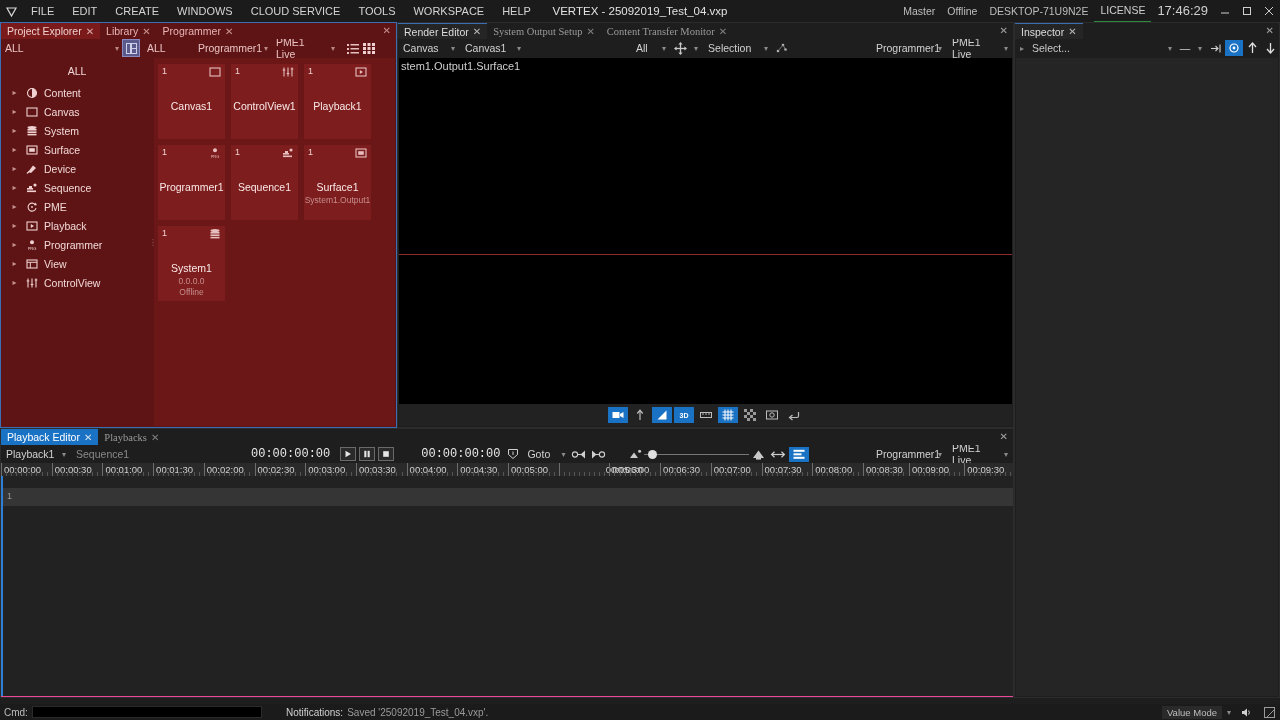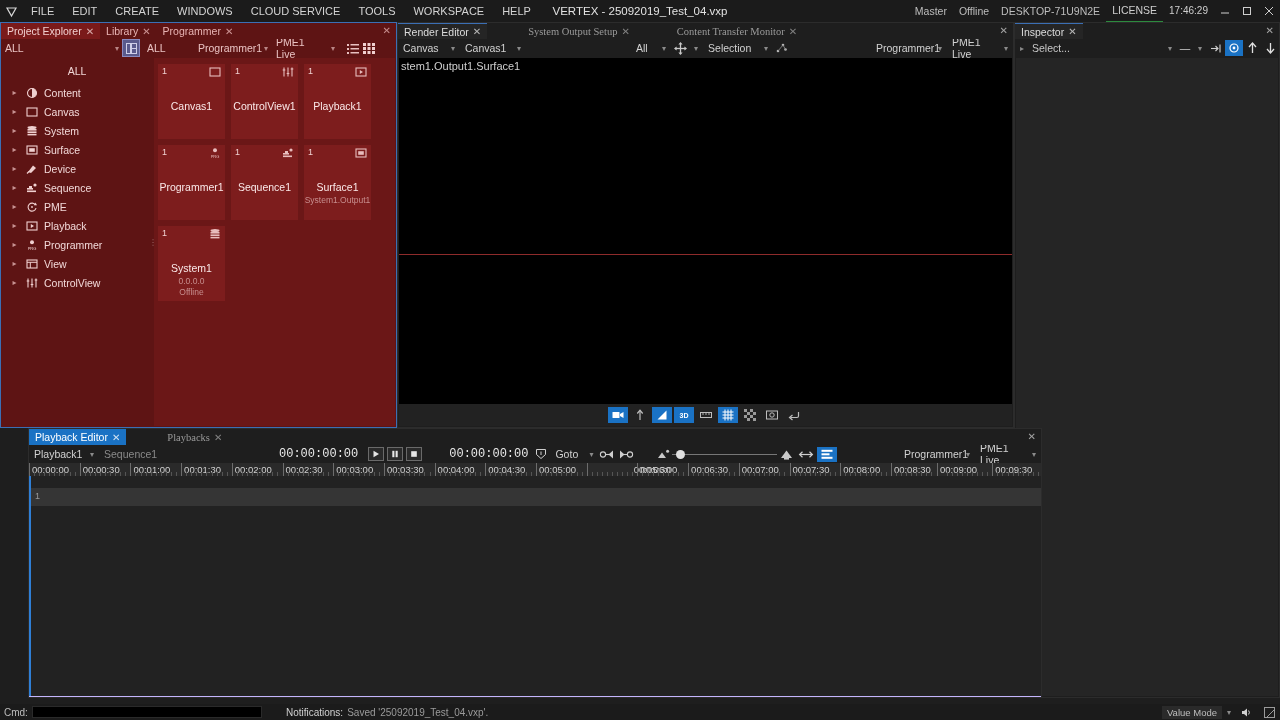--- a/index.html
+++ b/index.html
@@ -24,21 +24,21 @@
   .menu-item {
     padding:0 9px; height:22px; line-height:22px; font-size:11px; color:#d4d4d4; white-space:nowrap;
   }
   .tb-title {
     position:absolute; left:0; right:0; text-align:center; font-size:11.5px; color:#e3e3e3; line-height:22px;
     pointer-events:none;
   }
   .tb-right { position:absolute; right:0; top:0; height:22px; display:flex; align-items:center; gap:0; }
   .tb-chip { font-size:10.5px; color:#bdbdbd; padding:0 6px; line-height:22px; }
   .tb-license { font-size:10.5px; color:#cfcfcf; padding:0 6px; line-height:22px; border-bottom:2px solid #2d8a3e; }
-  .tb-time { font-size:10px; color:#cfcfcf; padding:0 6px; line-height:22px; }
+  .tb-time { font-size:13px; color:#cfcfcf; padding:0 6px; line-height:22px; }
   .wbtn { width:22px; height:22px; display:flex; align-items:center; justify-content:center; color:#cfcfcf; font-size:11px; }
 
   
   .panel { position:absolute; }
   .tabbar { height:16px; display:flex; align-items:center; position:relative; }
   .tab {
     height:16px; display:flex; align-items:center; gap:4px; padding:0 6px 0 6px;
     font-size:10.5px; white-space:nowrap;
   }
   .tab .x { font-size:10px; opacity:.8; }
@@ -68,21 +68,21 @@
 
   .cards { flex:1; background:#6b1717; padding:6px 4px; display:flex; flex-wrap:wrap; align-content:flex-start; gap:6px; }
   .card { width:67px; height:75px; background:#7d1d1d; position:relative; }
   .card .cnum { position:absolute; left:4px; top:2px; font-size:9px; color:#f0d2d2; }
   .card .cic { position:absolute; right:4px; top:2px; width:12px; height:12px; display:flex; align-items:center; justify-content:center; }
   .card .cname { position:absolute; left:0; right:0; top:36px; text-align:center; font-size:10.5px; color:#fbe9e9; }
   .card .csub { position:absolute; left:0; right:0; top:50px; text-align:center; font-size:8.5px; color:#c78e8e; line-height:11px; }
 
   
   .dk-panel { background:#1e1e1e; border:1px solid #2c2c2c; }
-  .dk-tabbar { background:#1e1e1e;gap:35px; }
+  .dk-tabbar { background:#1e1e1e; }
   .dk-tab { color:#9a9a9a;font-family:Liberation Serif, serif; }
   .dk-tab-active { color:#dcdcdc; background:#252525; border-top:1px solid #3b6fb5; }
   .dk-toolbar { height:18px; display:flex; align-items:center; background:#1e1e1e; }
   .dk-sel { height:15px; display:flex; align-items:center; padding:0 5px; color:#d2d2d2; font-size:10.5px; }
   .dk-caret { font-size:8px; color:#8a8a8a; padding:0 5px; }
   .tbtn { width:18px; height:16px; display:flex; align-items:center; justify-content:center; color:#c8c8c8; }
   .tbtn.on { background:#1a72c4; }
   .viewport { position:absolute; background:#000; }
   .vp-label { position:absolute; left:2px; top:2px; font-size:11px; color:#cfcfcf; white-space:nowrap; }
   .vp-divider { position:absolute; height:1px; background:#8e2b2b; left:0; right:0; }
@@ -90,21 +90,21 @@
     position:absolute; left:0; right:0; bottom:0; height:22px; background:#222;
     display:flex; align-items:center; justify-content:center; gap:2px;
   }
   .vbtn { width:20px; height:16px; display:flex; align-items:center; justify-content:center; color:#b9b9b9; }
   .vbtn.on { background:#1a72c4; color:#fff; }
 
   
   .insp-body { position:absolute; left:1px; top:35px; right:1px; bottom:1px; background:#252525; }
 
   
-  .pb-panel { background:#c4b5fd; border:1px solid #2c2c2c;margin-left:28px; }
+  .pb-panel { background:#ec4899; border:1px solid #2c2c2c; }
   .pb-tab-active { background:#1a72c4; color:#fff; }
   .pb-toolbar { height:18px; display:flex; align-items:center; background:#1e1e1e; }
   .tcode {
     font-family:"Liberation Mono", monospace; font-size:12px; color:#e8e8e8;
     letter-spacing:0px; padding:0 4px;
   }
   .tbtn2 { width:16px; height:14px; display:flex; align-items:center; justify-content:center;
            border:1px solid #6a6a6a; color:#dcdcdc; font-size:8px; margin-right:3px; background:#2a2a2a; }
   .ruler { position:absolute; left:0; right:0; height:13px; background:#2a2a2a; overflow:hidden; }
   .rtick { position:absolute; top:0; height:13px; border-left:1px solid #6d6d6d; }

